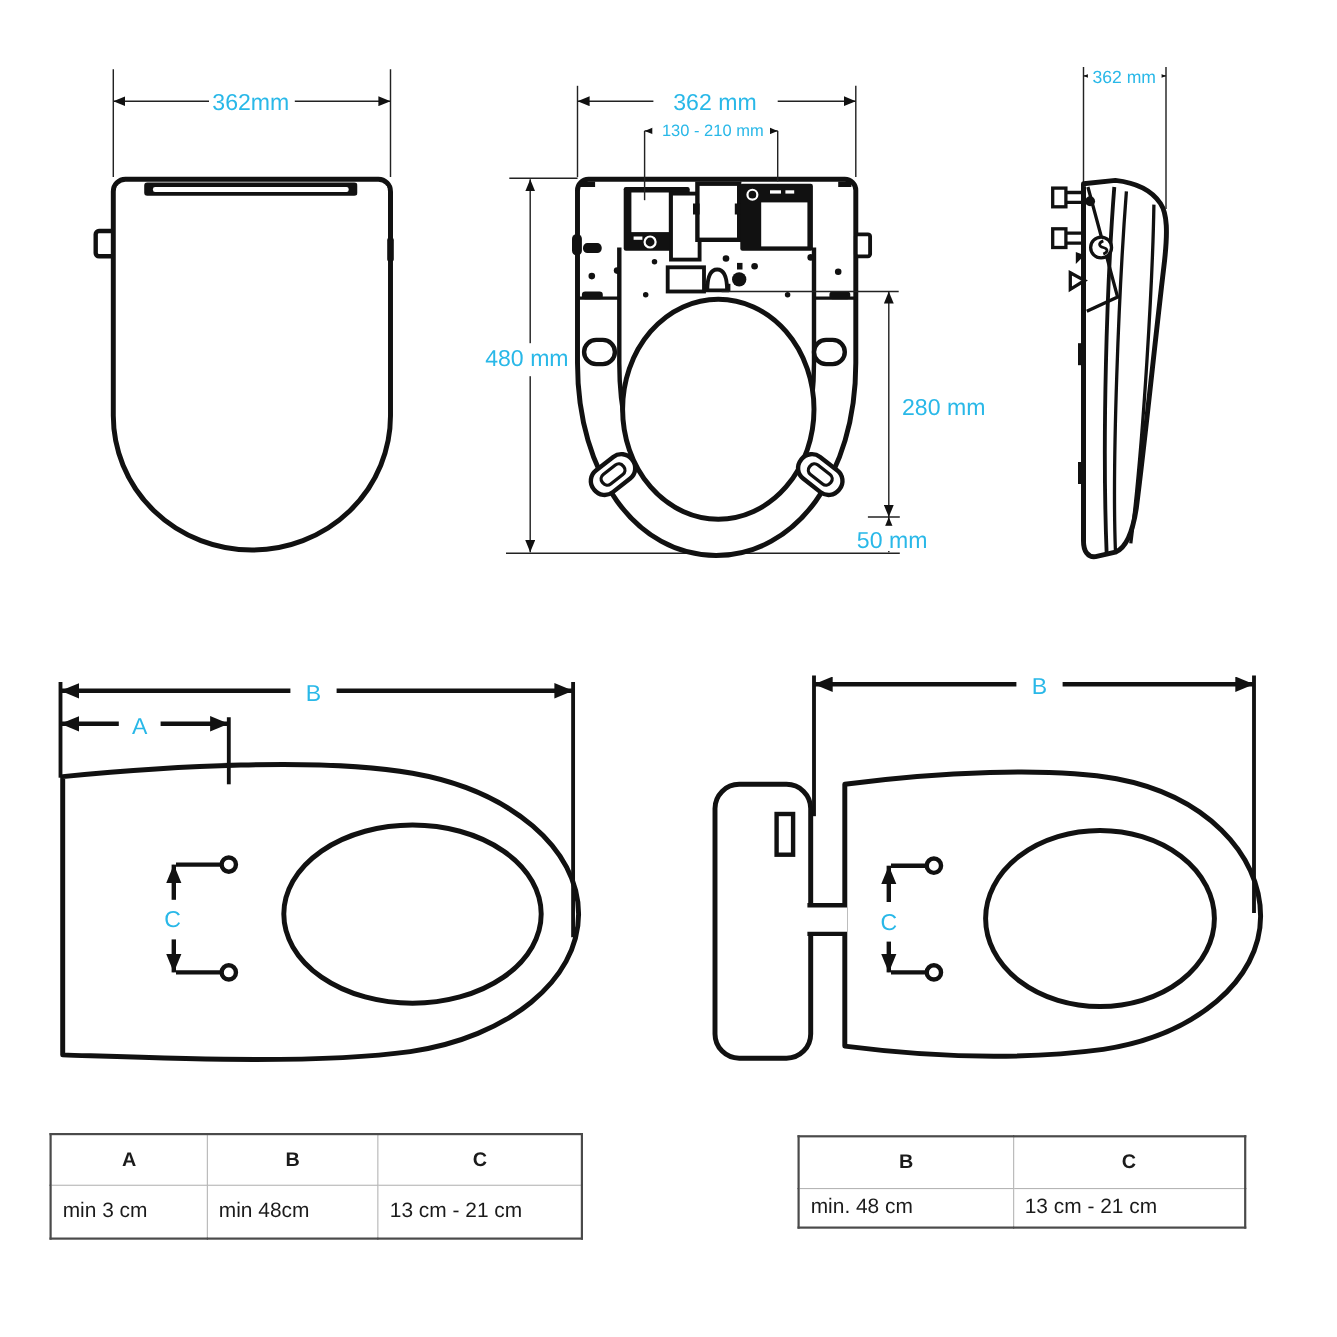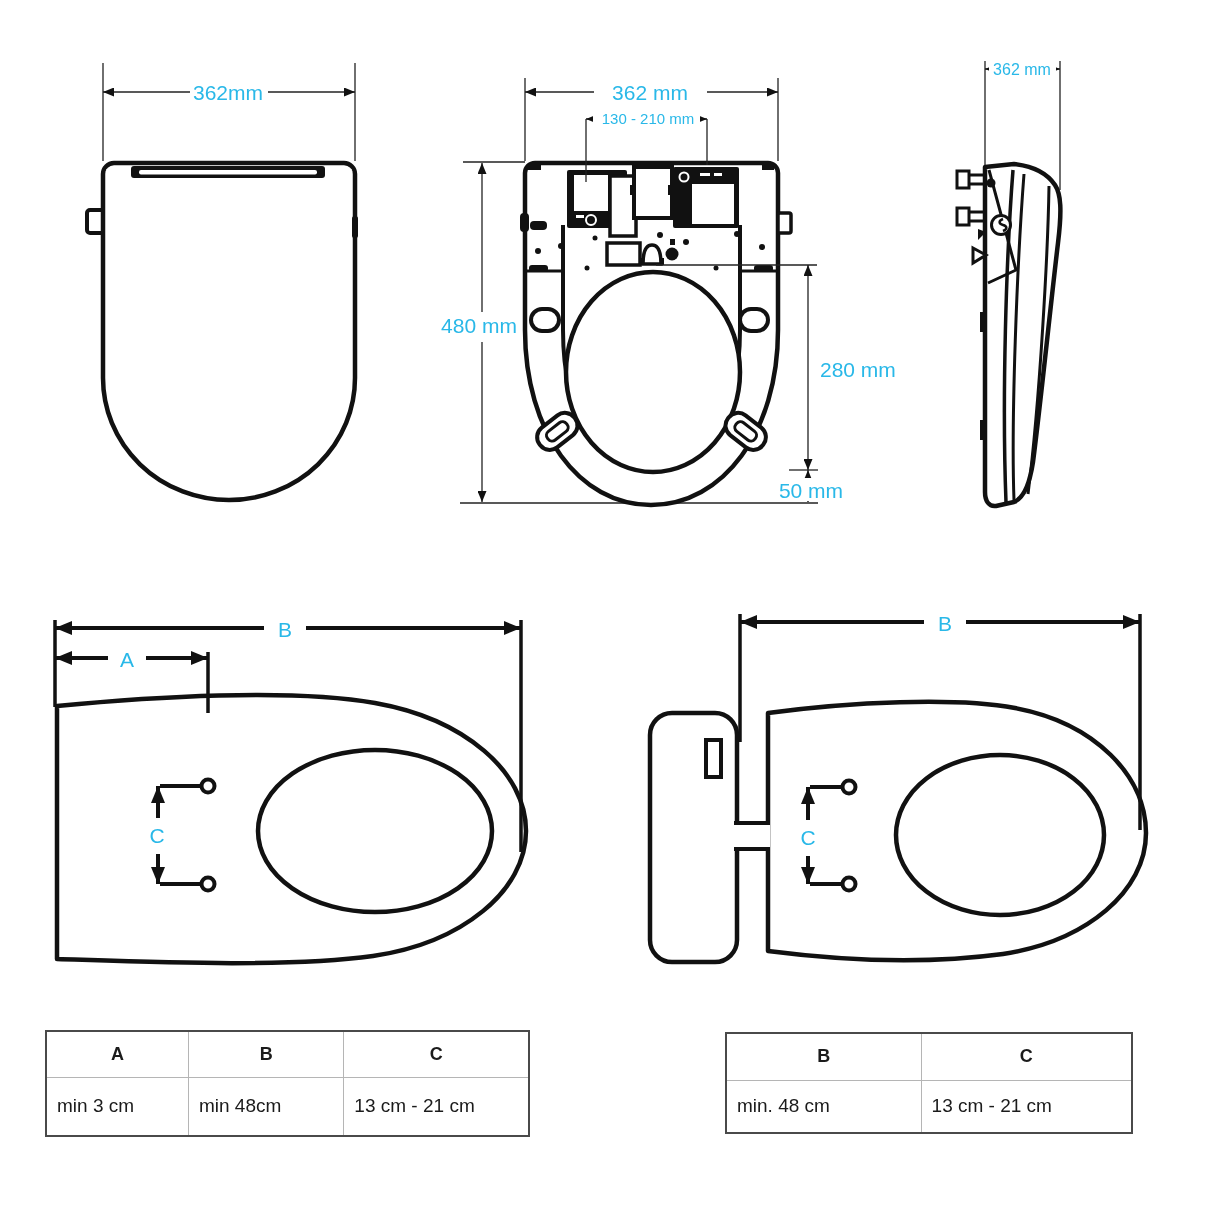--- a/index.html
+++ b/index.html
@@ -263,38 +263,38 @@
         <col style="width:143px">
         <col style="width:156px">
         <col style="width:186px">
       </colgroup>
     <tbody>
         <tr style="height:46px">
       <th>A</th>
       <th>B</th>
       <th>C</th>
     </tr>
-    <tr style="height:59px">
+    <tr style="height:49px">
       <td>min 3 cm</td>
       <td>min 48cm</td>
       <td>13 cm - 21 cm</td>
     </tr>
   </tbody>
     </table>
 
   <table class="spec-table" style="left:725px;top:1032px;width:408px;">
     <colgroup>
         <col style="width:196px">
         <col style="width:212px">
       </colgroup>
     <tbody>
         <tr style="height:47px">
       <th>B</th>
       <th>C</th>
     </tr>
-    <tr style="height:53px">
+    <tr style="height:36px">
       <td>min. 48 cm</td>
       <td>13 cm - 21 cm</td>
     </tr>
   </tbody>
     </table>
 
 </div>
 
 </body></html>

